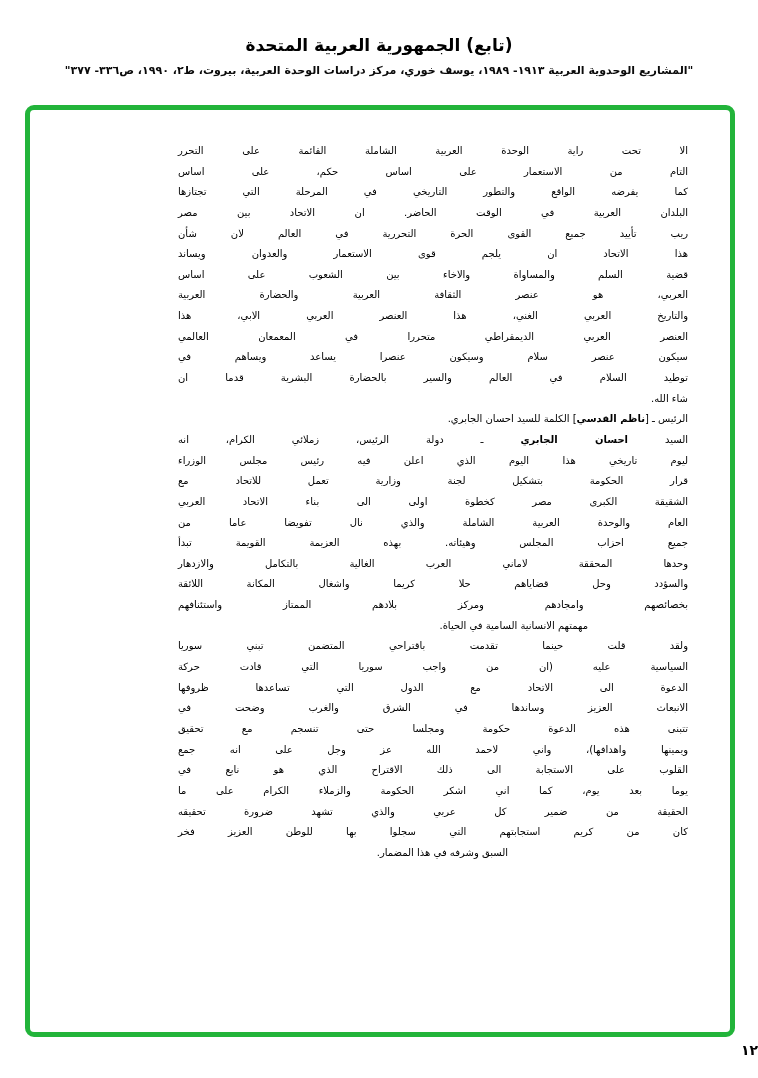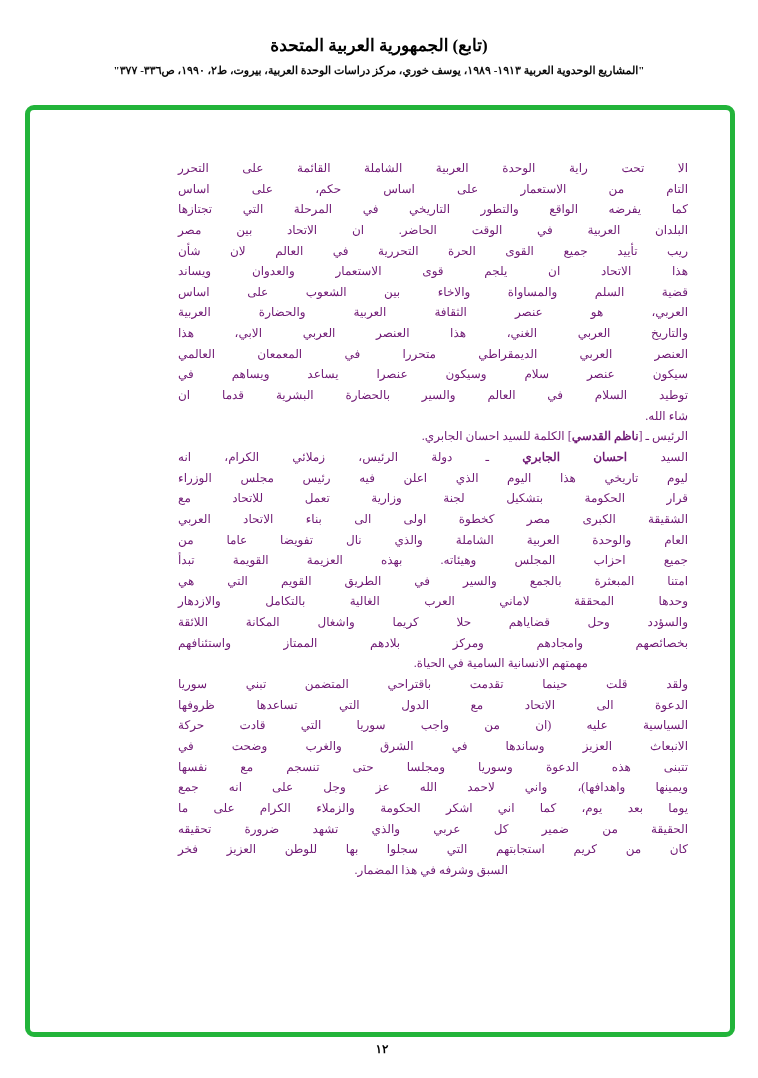--- a/index.html
+++ b/index.html
@@ -6,21 +6,20 @@
   body {
     width: 758px; height: 1078px;
     font-family: "DejaVu Sans", sans-serif;
     color: #000;
   }
   .page {
     position: relative;
     width: 758px; height: 1078px;
     background: #ffffff;
     overflow: hidden;
-    font-family: Liberation Serif, serif;
   }
   .title {
     position: absolute;
     top: 35px; left: 0; right: 0;
     text-align: center;
     direction: rtl;
     font-size: 17px;
     font-weight: bold;
     letter-spacing: 0;
   }
@@ -37,45 +36,45 @@
     position: absolute;
     left: 25px; top: 105px;
     width: 710px; height: 932px;
     box-sizing: border-box;
     border: 5px solid #22b43a;
     border-radius: 9px;
     background: transparent;
   }
   .body-text {
     position: absolute;
-    left: 178px; top: 158px;
+    left: 178px; top: 141px;
     width: 510px;
     direction: rtl;
-    font-size: 12px;
-    color: #701a75;
+    font-size: 10px;
+    color: #000000;
   }
   .paragraph { margin: 0; padding: 0; }
   .line {
     height: 20.65px;
     line-height: 20.65px;
     text-align: justify;
     text-align-last: justify;
     box-sizing: border-box;
   }
   .line.last {
     text-align: left;
     text-align-last: right;
   }
   .b { font-weight: bold; }
   .page-num {
     position: absolute;
     top: 1042px; left: 0; right: 0;
-    text-align: center;
+    text-align: right;
     direction: rtl;
-    font-size: 12px;
+    font-size: 14px;
     font-weight: bold;
     margin-left: 6px;
   }
 </style>
 </head>
 <body>
 
 <div class="page">
 
   <header>
@@ -104,33 +103,33 @@
       <div class="paragraph">
         <div class="line last"><span>الرئيس ـ [</span><span class="b">ناظم القدسي</span><span>] الكلمة للسيد احسان الجابري.</span></div>
       </div>
       <div class="paragraph">
         <div class="line"><span>السيد </span><span class="b">احسان الجابري</span><span> ـ دولة الرئيس، زملائي الكرام، انه</span></div>
         <div class="line"><span>ليوم تاريخي هذا اليوم الذي اعلن فيه رئيس مجلس الوزراء</span></div>
         <div class="line"><span>قرار الحكومة بتشكيل لجنة وزارية تعمل للاتحاد مع</span></div>
         <div class="line"><span>الشقيقة الكبرى مصر كخطوة اولى الى بناء الاتحاد العربي</span></div>
         <div class="line"><span>العام والوحدة العربية الشاملة والذي نال تفويضا عاما من</span></div>
         <div class="line"><span>جميع احزاب المجلس وهيئاته. بهذه العزيمة القويمة تبدأ</span></div>
-        <div class="line"><span>امتنا المبعثرة بالجمع والسير في الطريق القويم التي هي</span></div>
         <div class="line"><span>وحدها المحققة لاماني العرب الغالية بالتكامل والازدهار</span></div>
         <div class="line"><span>والسؤدد وحل قضاياهم حلا كريما واشغال المكانة اللائقة</span></div>
         <div class="line"><span>بخصائصهم وامجادهم ومركز بلادهم الممتاز واستئنافهم</span></div>
         <div class="line last" style="padding-right: 100px;"><span>مهمتهم الانسانية السامية في الحياة.</span></div>
       </div>
       <div class="paragraph">
         <div class="line"><span>ولقد قلت حينما تقدمت باقتراحي المتضمن تبني سوريا</span></div>
+        <div class="line"><span>السياسية عليه (ان من واجب سوريا التي قادت حركة</span></div>
         <div class="line"><span>الدعوة الى الاتحاد مع الدول التي تساعدها ظروفها</span></div>
-        <div class="line"><span>السياسية عليه (ان من واجب سوريا التي قادت حركة</span></div>
         <div class="line"><span>الانبعاث العزيز وساندها في الشرق والغرب وضحت في</span></div>
-        <div class="line"><span>تتبنى هذه الدعوة وسوريا ومجلسا حتى تنسجم مع نفسها</span></div>
+        <div class="line"><span>تتبنى هذه الدعوة حكومة ومجلسا حتى تنسجم مع تحقيق</span></div>
         <div class="line"><span>ويمينها واهدافها)، واني لاحمد الله عز وجل على انه جمع</span></div>
+        <div class="line"><span>القلوب على الاستجابة الى ذلك الاقتراح الذي هو نابع في</span></div>
         <div class="line"><span>يوما بعد يوم، كما اني اشكر الحكومة والزملاء الكرام على ما</span></div>
         <div class="line"><span>الحقيقة من ضمير كل عربي والذي تشهد ضرورة تحقيقه</span></div>
         <div class="line"><span>كان من كريم استجابتهم التي سجلوا بها للوطن العزيز فخر</span></div>
         <div class="line last" style="padding-right: 180px;"><span>السبق وشرفه في هذا المضمار.</span></div>
       </div>
     </main>
 
   <div class="page-num">١٢</div>
 
 </div>

